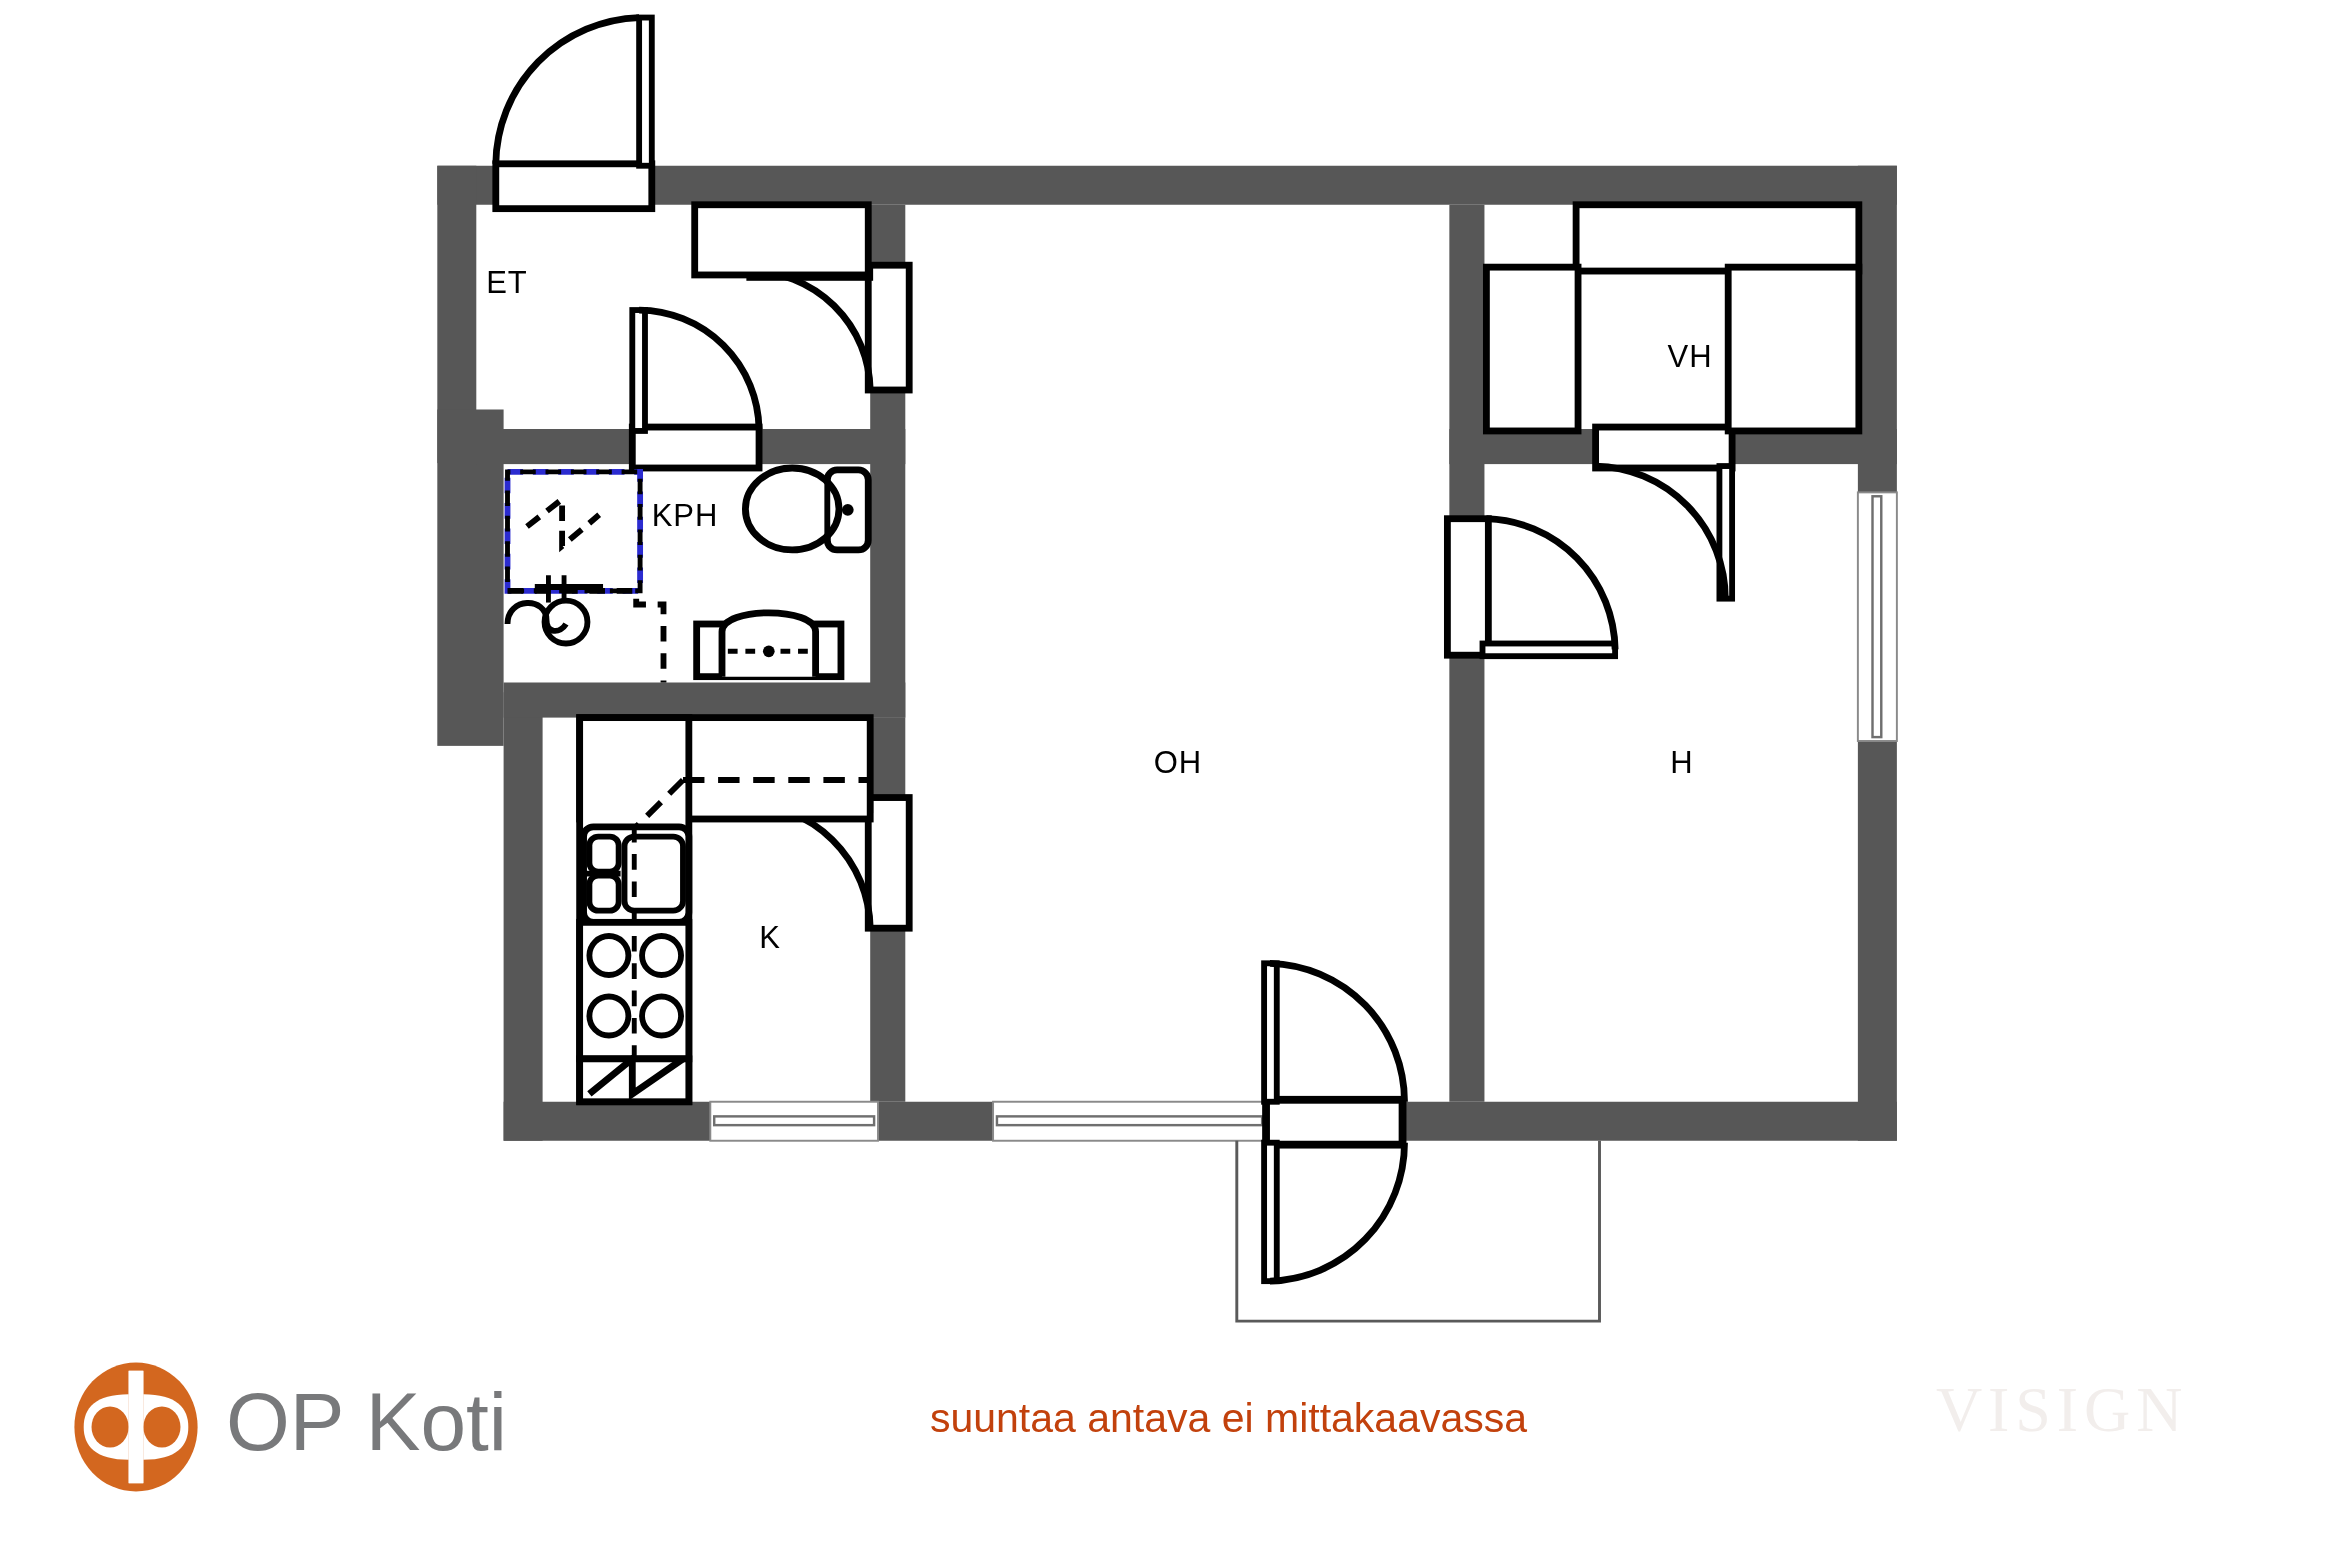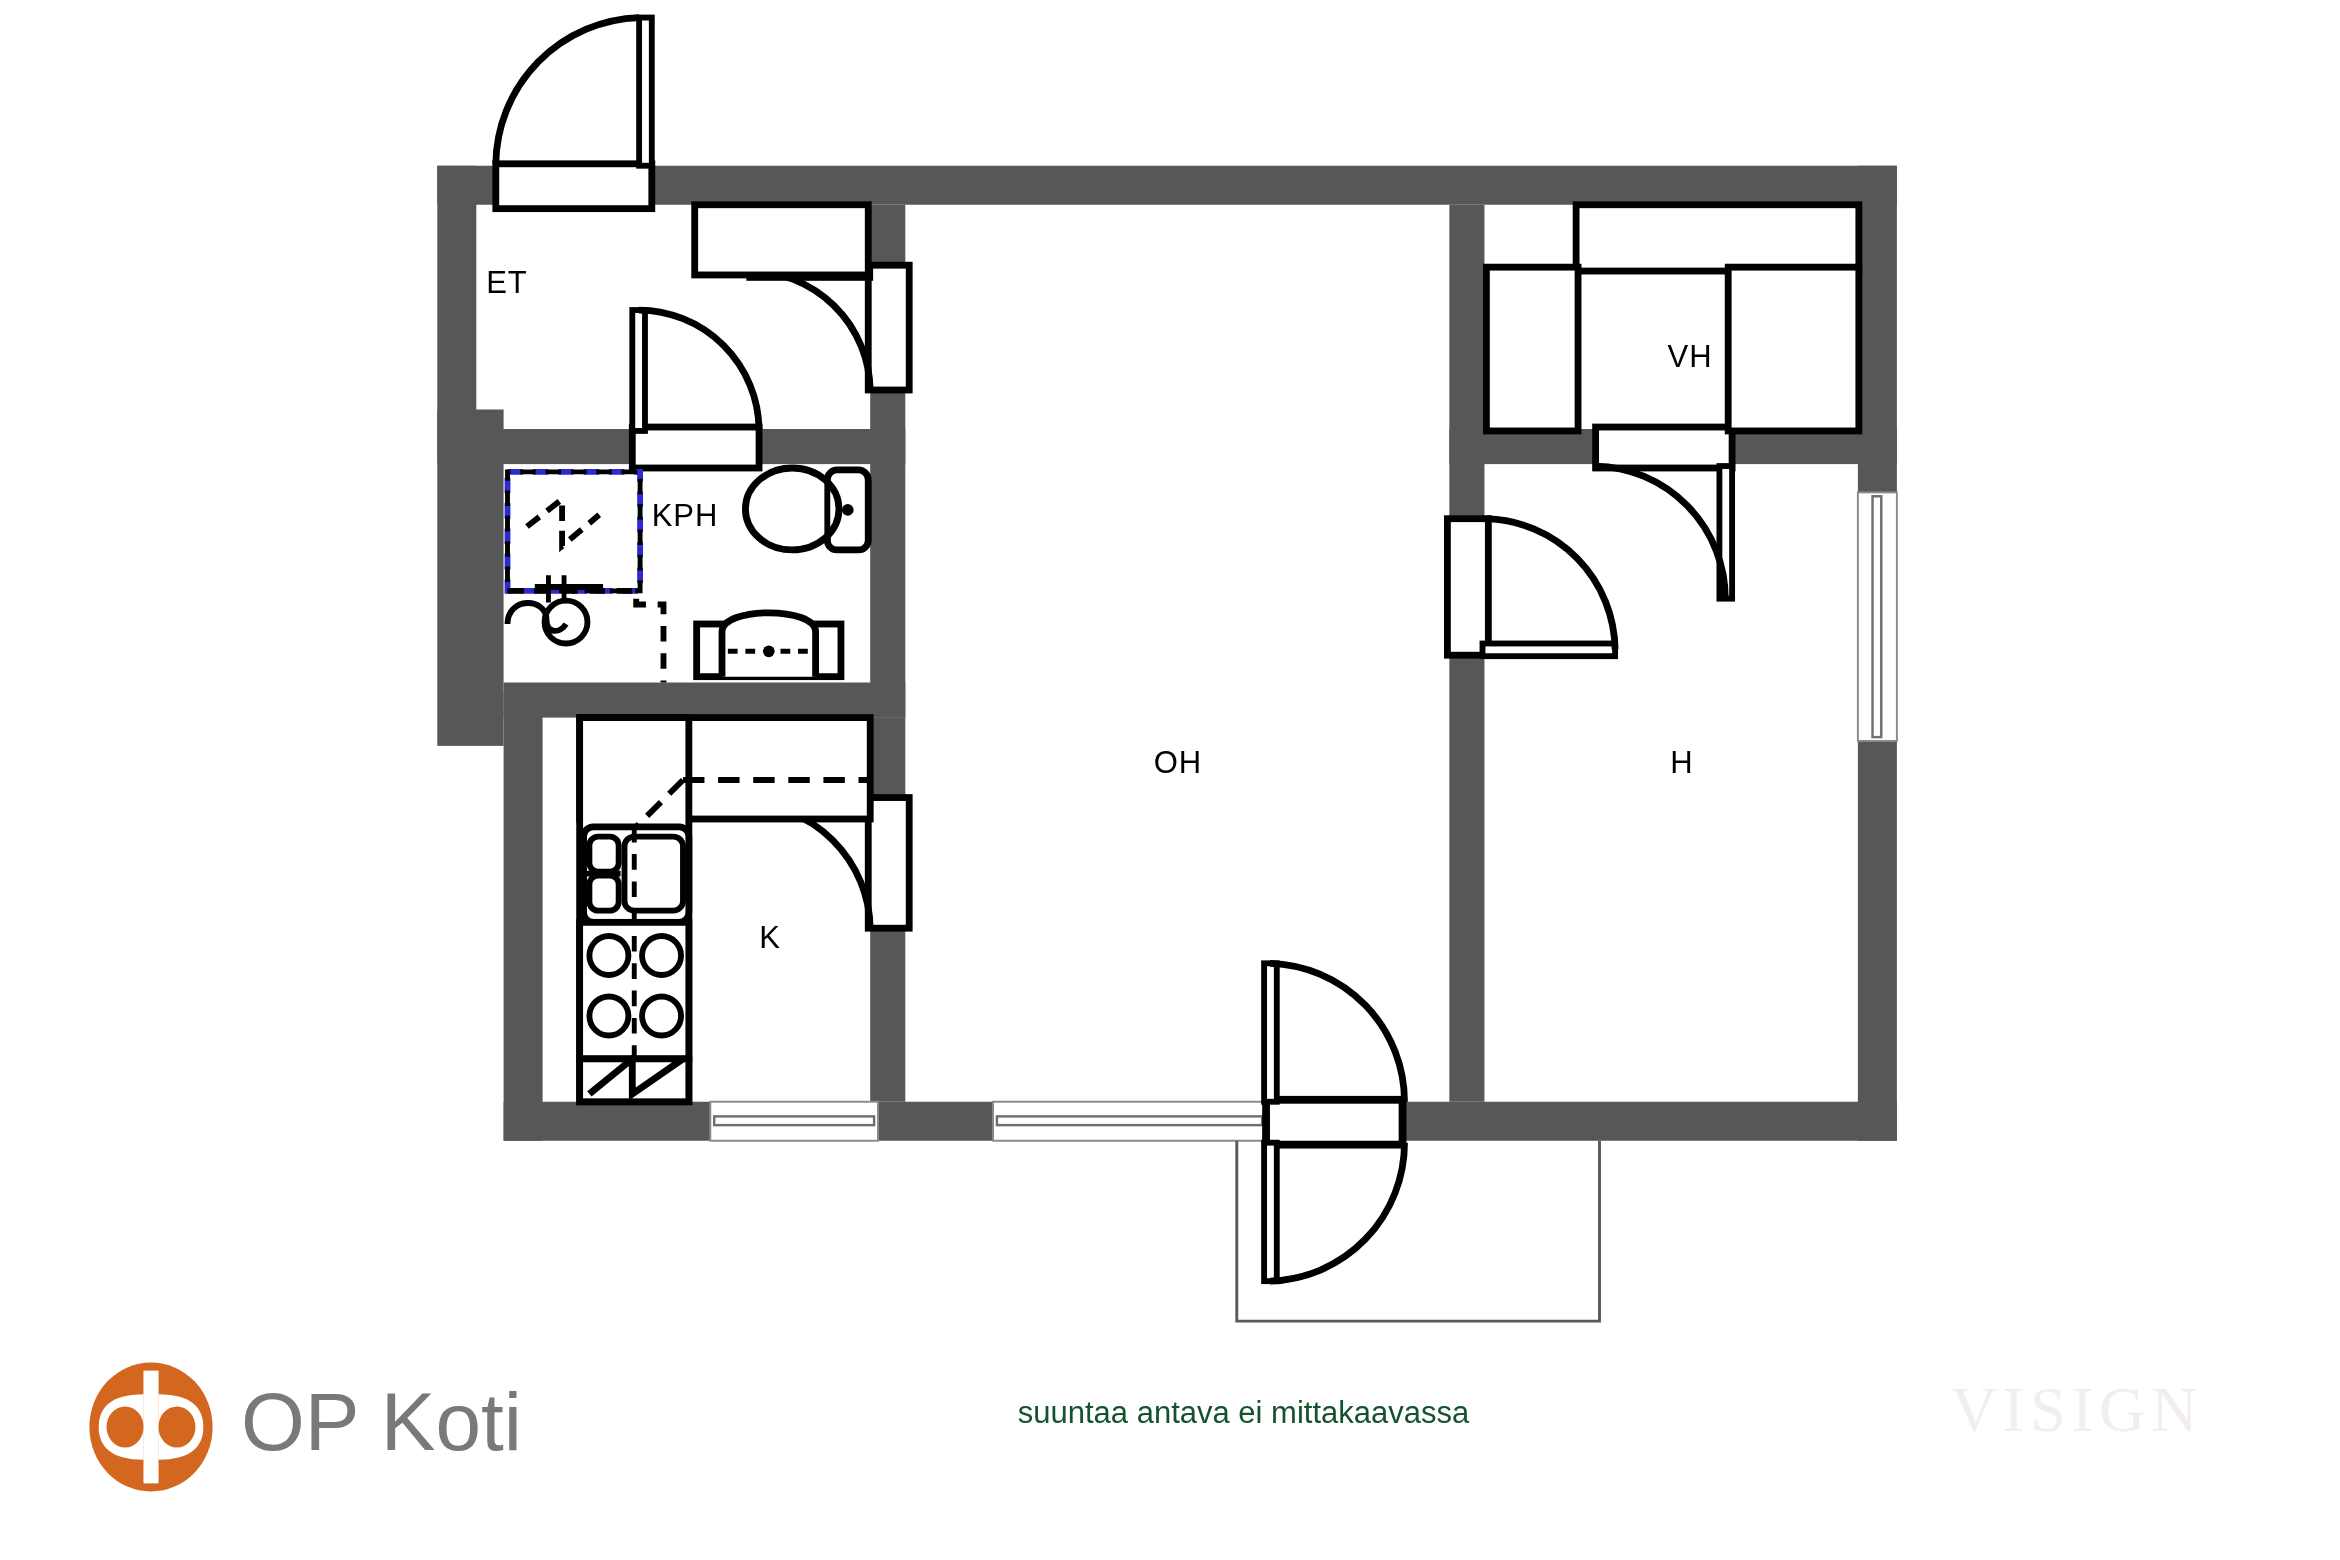--- a/index.html
+++ b/index.html
@@ -5,29 +5,29 @@
 <style>
   html,body{margin:0;padding:0;background:#ffffff;}
   body{width:2341px;height:1560px;position:relative;overflow:hidden;
        font-family:"Liberation Sans", sans-serif;}
 
   #stage{position:absolute;left:0;top:0;width:2341px;height:1560px;}
 
   svg#plan{position:absolute;left:0;top:0;width:2341px;height:1560px;display:block;}
 
   
-  .footer{position:absolute;left:15px;top:1336px;width:2020px;height:195px;}
+  .footer{position:absolute;left:0;top:1336px;width:2020px;height:195px;}
 
   .logo-wrap{position:absolute;left:70px;top:17.6px;width:605px;height:146px;}
   .logo-mark{position:absolute;left:0;top:7.8px;width:132px;height:132px;}
   .logo-text{position:absolute;left:156px;top:21.5px;font-size:82px;color:#78797b;
              letter-spacing:0px;font-family:"Liberation Sans", sans-serif;white-space:nowrap;}
 
   .caption{position:absolute;left:741px;top:59px;width:975px;text-align:center;
-           font-size:31px;color:#14532d;font-family:"Liberation Sans", sans-serif;
+           font-size:41px;color:#c2410c;font-family:"Liberation Sans", sans-serif;
            white-space:nowrap;}
 
   .watermark{position:absolute;left:1936px;top:37px;font-size:64px;
              color:#f2eeec;letter-spacing:5.9px;
              font-family:"Liberation Serif", serif;white-space:nowrap;}
 
   
   .rlabel{position:absolute;font-size:31px;color:#000;font-weight:400;
           font-family:"Liberation Sans", sans-serif;white-space:nowrap;
           transform:translate(-50%,-50%);letter-spacing:1px;}

